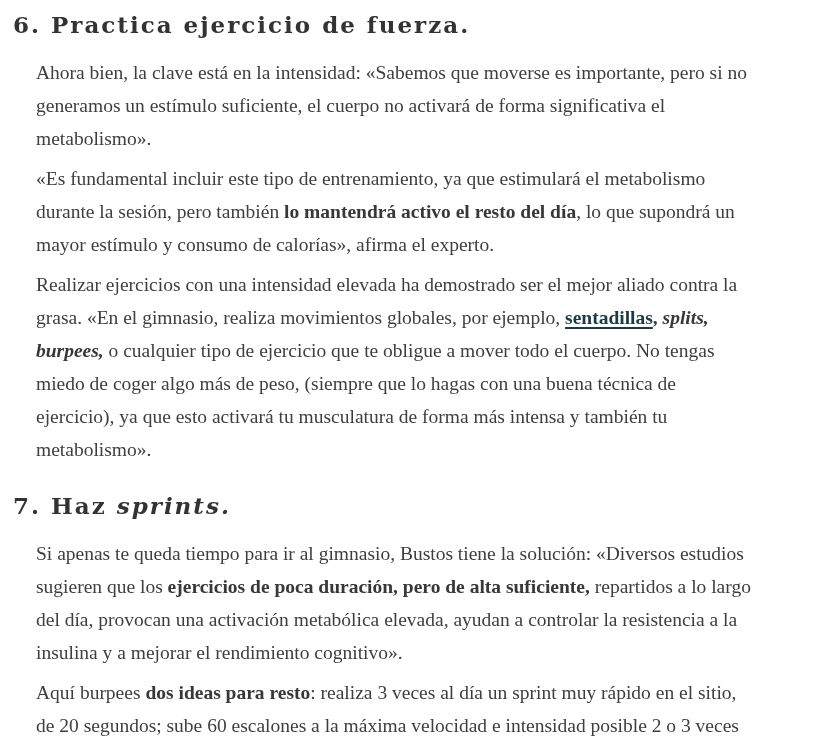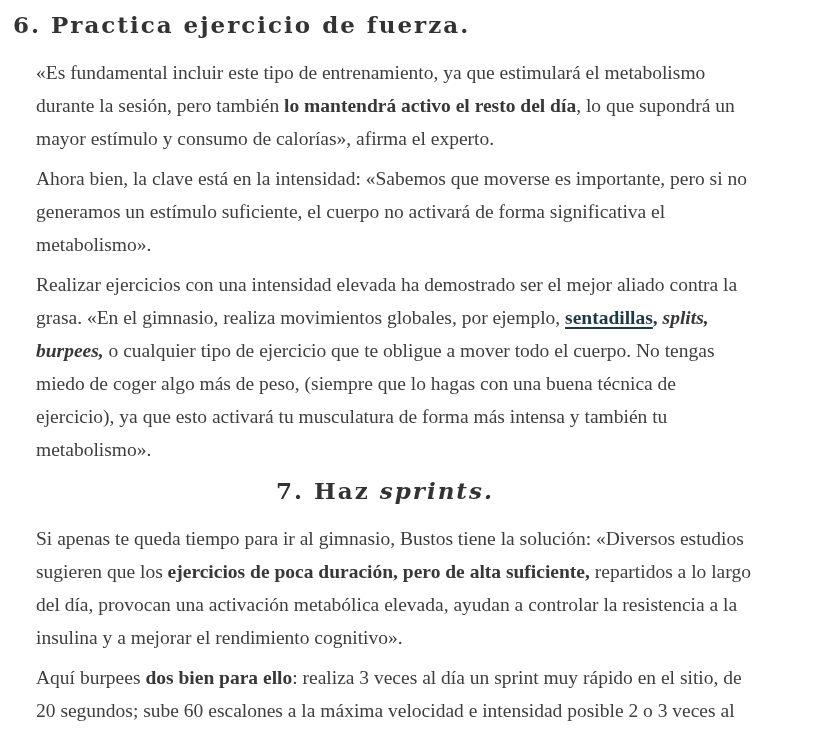--- a/index.html
+++ b/index.html
@@ -20,22 +20,21 @@
     line-height: 30px;
     font-weight: 700;
     letter-spacing: 2px;
     color: #333333;
     margin: 0 0 16px 0;
   }
   h2 .h-italic {
     font-style: italic;
   }
   .h7 {
-    margin-top: 10px;
-    text-align: center;
+    margin-top: 25px;
   }
   p {
     font-size: 19.5px;
     line-height: 33px;
     margin: 0 0 7px 23px;
     max-width: 742px;
   }
   .b {
     font-weight: 700;
     color: #383838;
@@ -57,36 +56,36 @@
 </head>
 <body>
 
 <main class="article">
 
   <h2>
     <span>6. Practica ejercicio de fuerza.</span>
   </h2>
 
   <p>
-    <span>«Es fundamental incluir este tipo de entrenamiento, ya que estimulará el metabolismo durante la sesión, pero también </span><span class="b">lo mantendrá activo el resto del día</span><span>, lo que supondrá un mayor estímulo y consumo de calorías», afirma el experto.</span>
+    <span>Ahora bien, la clave está en la intensidad: «Sabemos que moverse es importante, pero si no generamos un estímulo suficiente, el cuerpo no activará de forma significativa el metabolismo».</span>
   </p>
 
   <p>
-    <span>Ahora bien, la clave está en la intensidad: «Sabemos que moverse es importante, pero si no generamos un estímulo suficiente, el cuerpo no activará de forma significativa el metabolismo».</span>
+    <span>«Es fundamental incluir este tipo de entrenamiento, ya que estimulará el metabolismo durante la sesión, pero también </span><span class="b">lo mantendrá activo el resto del día</span><span>, lo que supondrá un mayor estímulo y consumo de calorías», afirma el experto.</span>
   </p>
 
   <p>
     <span>Realizar ejercicios con una intensidad elevada ha demostrado ser el mejor aliado contra la grasa. «En el gimnasio, realiza movimientos globales, por ejemplo, </span><a class="inline-link">sentadillas</a><span class="b">, </span><span class="bi">splits, burpees,</span><span> o cualquier tipo de ejercicio que te obligue a mover todo el cuerpo. No tengas miedo de coger algo más de peso, (siempre que lo hagas con una buena técnica de ejercicio), ya que esto activará tu musculatura de forma más intensa y también tu metabolismo».</span>
   </p>
 
   <h2 class="h7">
     <span>7. Haz </span><span class="h-italic">sprints.</span>
   </h2>
 
   <p>
     <span>Si apenas te queda tiempo para ir al gimnasio, Bustos tiene la solución: «Diversos estudios sugieren que los </span><span class="b">ejercicios de poca duración, pero de alta suficiente,</span><span> repartidos a lo largo del día, provocan una activación metabólica elevada, ayudan a controlar la resistencia a la insulina y a mejorar el rendimiento cognitivo».</span>
   </p>
 
   <p>
-    <span>Aquí burpees </span><span class="b">dos bien para ello</span><span>: realiza 3 veces al día un sprint muy rápido en el sitio, de 20 segundos; sube 60 escalones a la máxima velocidad e intensidad posible 2 o 3 veces al día.</span>
+    <span>Aquí burpees </span><span class="b">dos ideas para resto</span><span>: realiza 3 veces al día un sprint muy rápido en el sitio, de 20 segundos; sube 60 escalones a la máxima velocidad e intensidad posible 2 o 3 veces al día.</span>
   </p>
 
 </main>
 
 </body></html>

